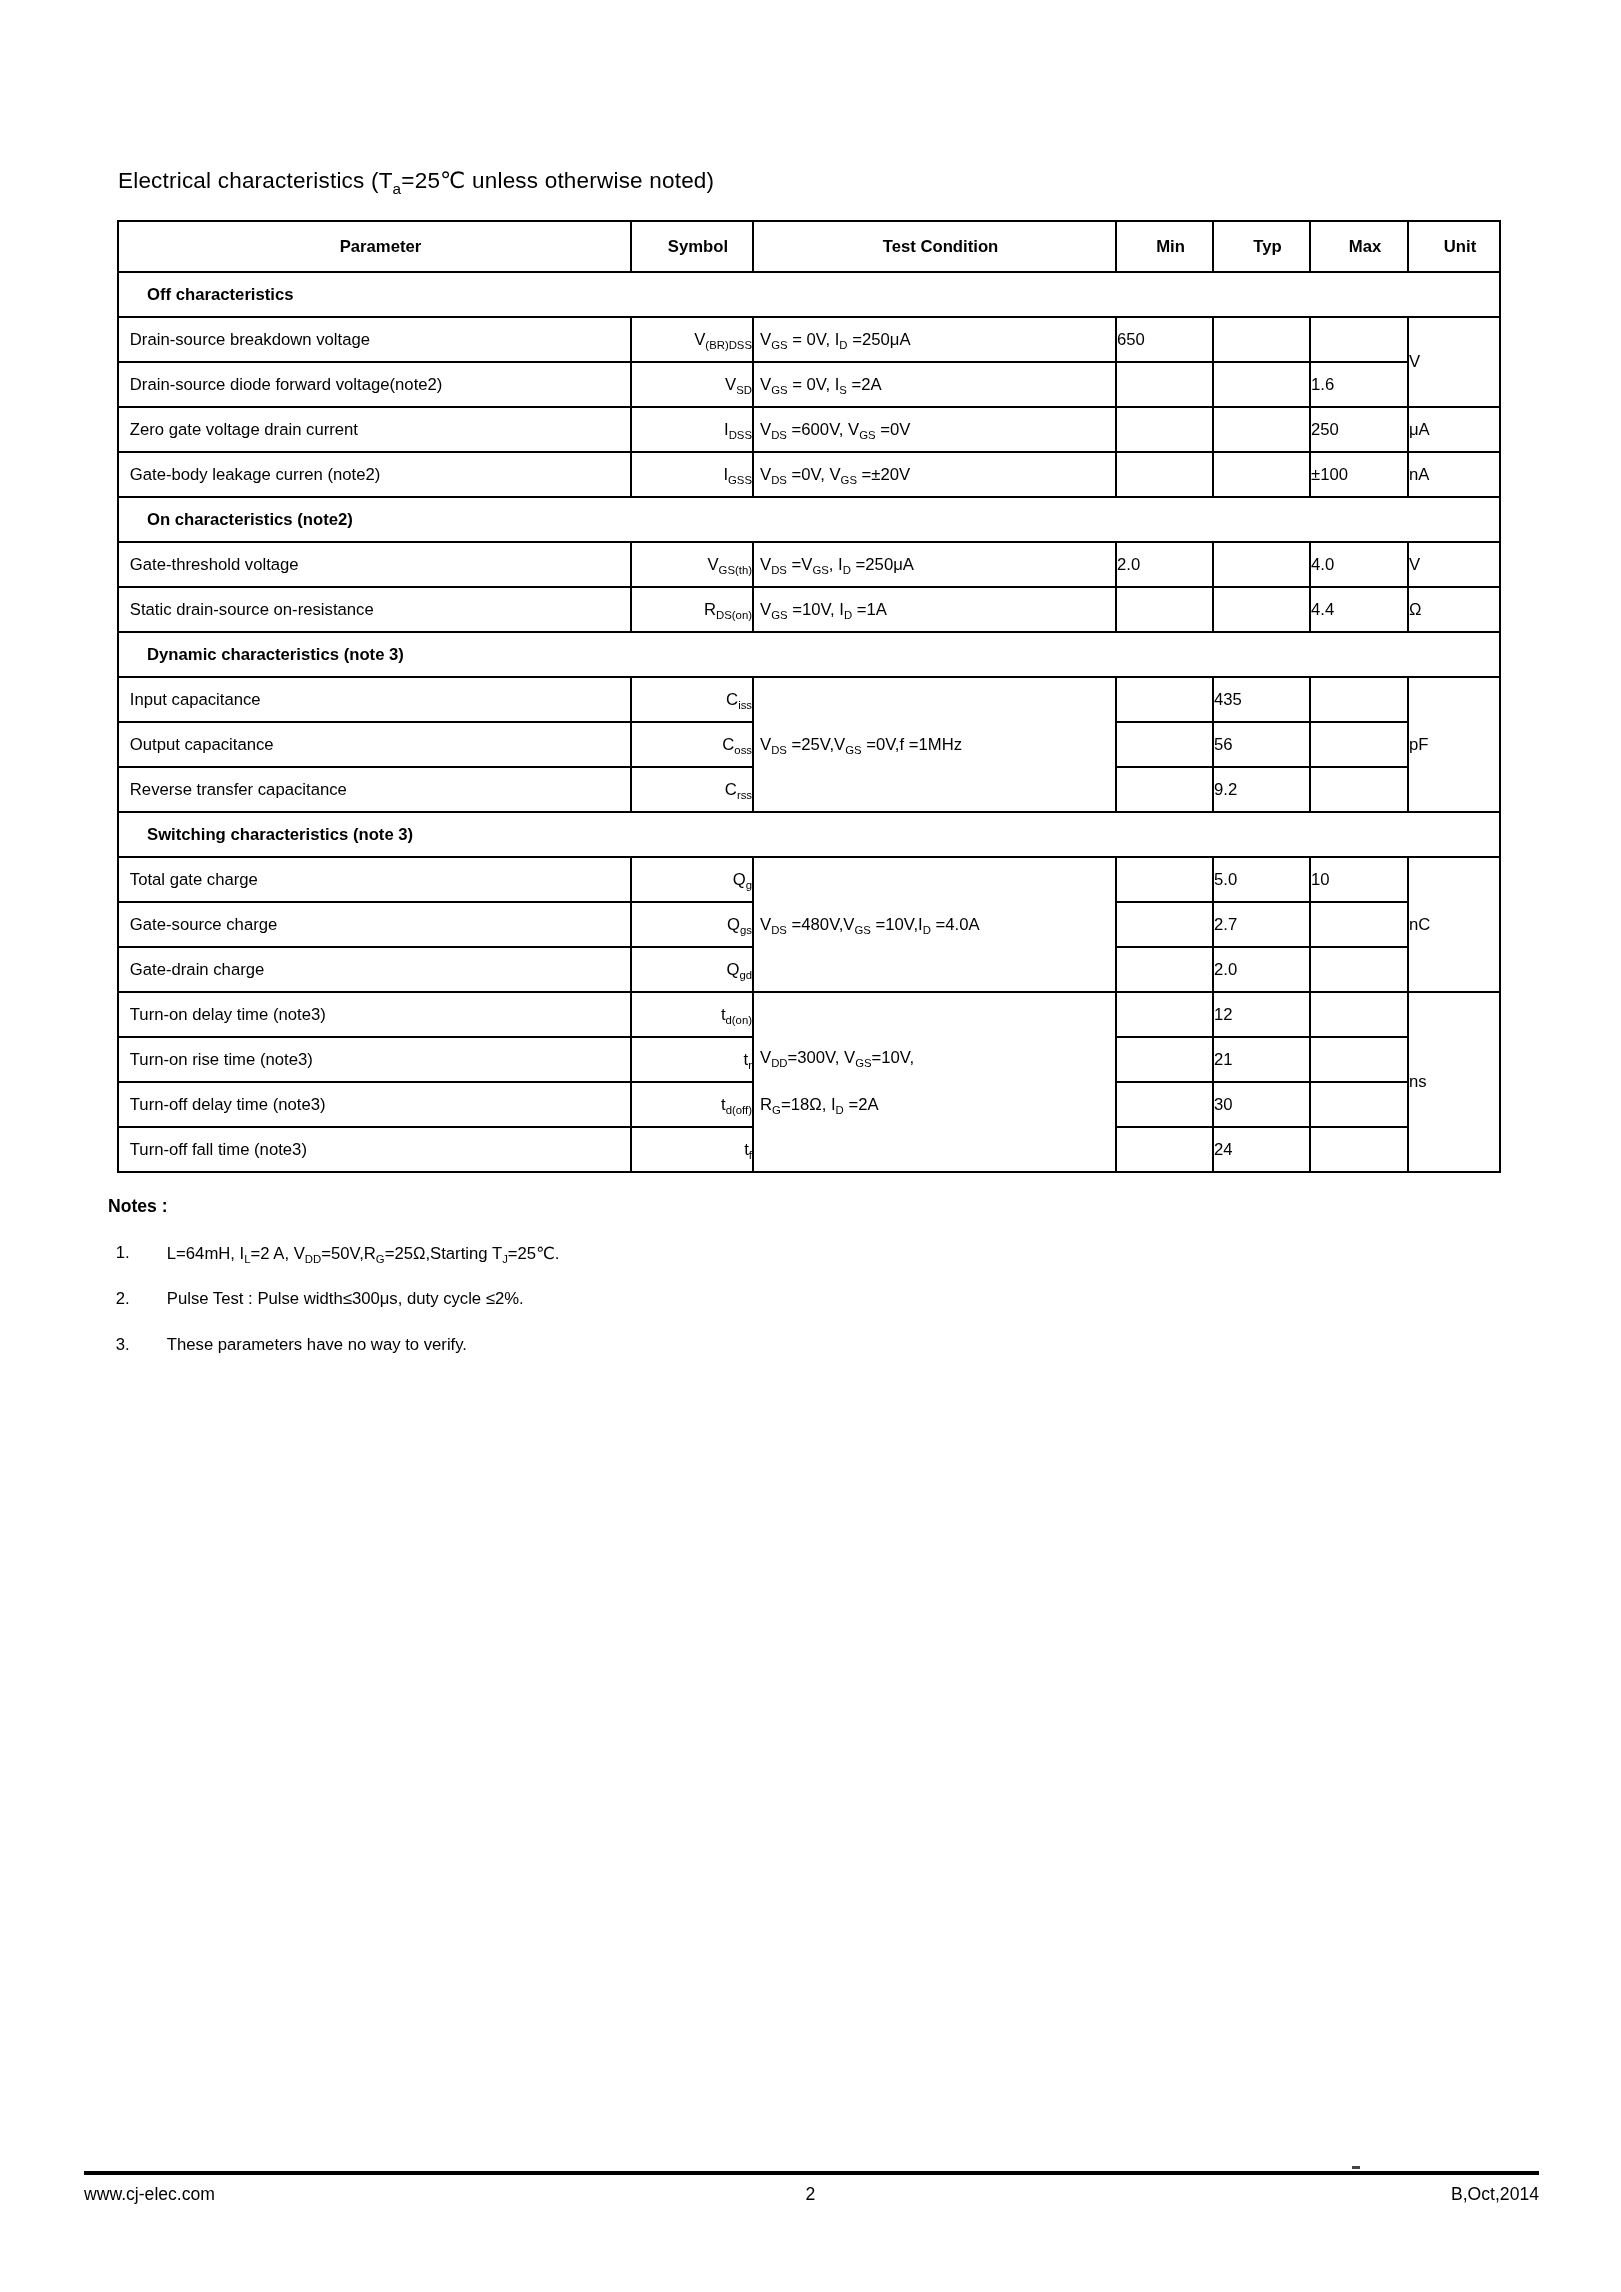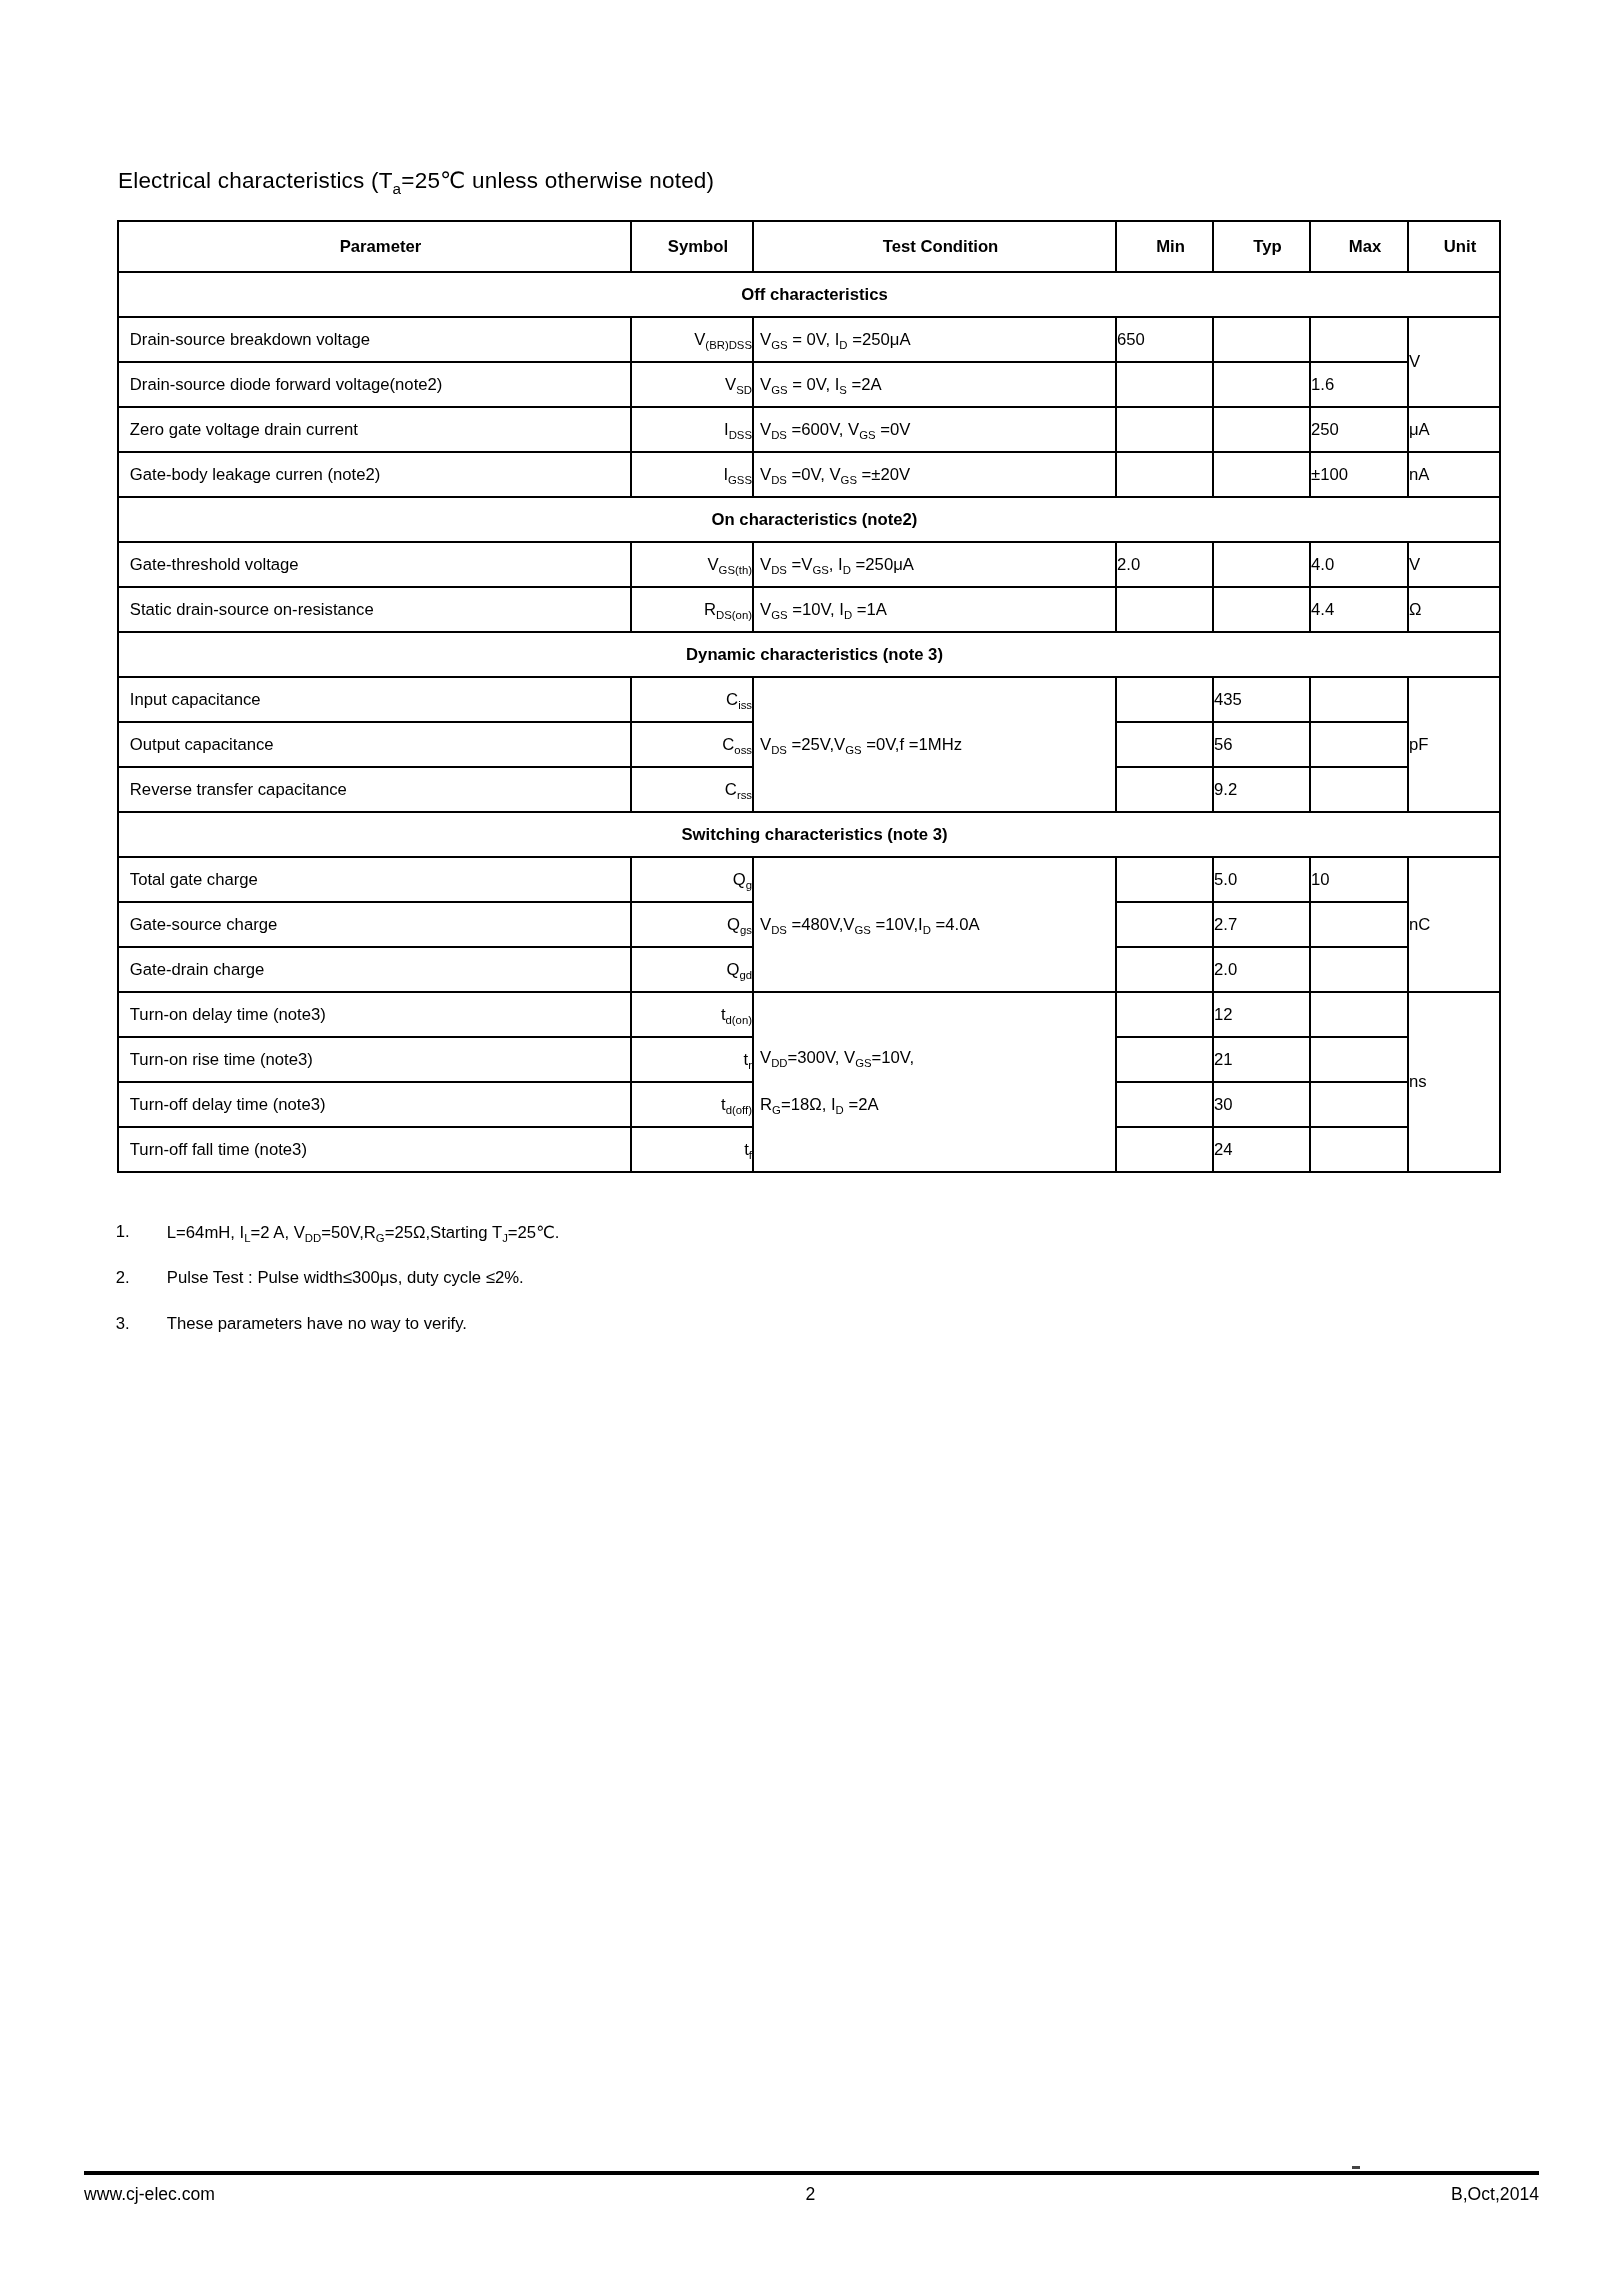--- a/index.html
+++ b/index.html
@@ -36,22 +36,22 @@
   .char-table thead th {
     height: 49px;
     font-weight: bold;
     text-align: center;
     border-bottom: 2.9px solid #000;
     padding-left: 12px;
   }
   .char-table tbody td { height: 43px; }
   tr.section-row td {
     font-weight: bold;
-    text-align: center;
-    padding-left: 11px;
+    text-align: left;
+    padding-left: 28px;
     border-top: 2.9px solid #000;
     border-bottom: 2.9px solid #000;
     border-radius: 8px;
   }
   td.param { text-align: left; padding-left: 10.8px; }
   td.sym   { text-align: right; }
   td.cond  { text-align: left; padding-left: 6px; }
   td.cond.multiline { line-height: 2.8; }
   td.num, td.unit { text-align: left; }
   tr.thick-bottom td { border-bottom-width: 2.9px; margin-left: 48px; }
@@ -262,20 +262,21 @@
       <td class="param">Turn-off fall time (note3)</td>
       <td class="sym">t<sub>f</sub></td>
       <td class="num"></td>
       <td class="num">24</td>
       <td class="num"></td>
     </tr>
   </tbody>
 </table>
 
 <div class="notes">
+  <div class="notes-heading">Notes :</div>
   <div class="note-row">
     <span class="note-num">1.</span>
     <span class="note-text">L=64mH, I<sub>L</sub>=2 A, V<sub>DD</sub>=50V,R<sub>G</sub>=25Ω,Starting T<sub>J</sub>=25℃.</span>
   </div>
   <div class="note-row">
     <span class="note-num">2.</span>
     <span class="note-text">Pulse Test : Pulse width≤300μs, duty cycle ≤2%.</span>
   </div>
   <div class="note-row">
     <span class="note-num">3.</span>

